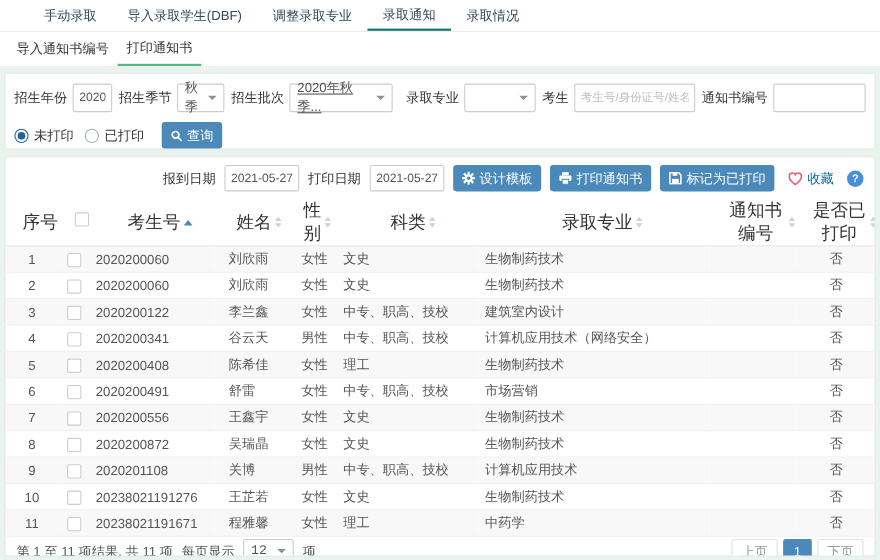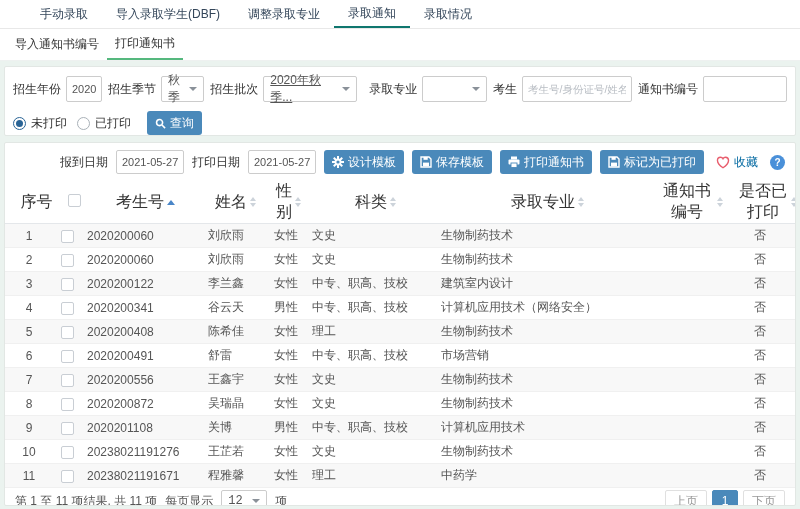--- a/index.html
+++ b/index.html
@@ -165,28 +165,20 @@
             <rect x="5" y="0" width="2" height="12" transform="rotate(45 6 6)"></rect>
             <rect x="5" y="0" width="2" height="12" transform="rotate(-45 6 6)"></rect>
             <circle cx="6" cy="6" r="3.4"></circle>
           </g>
           <circle cx="6" cy="6" r="1.6" fill="#4a89ba"></circle>
         </svg>
       <span>设计模板</span>
     </button>
     <button class="btn">
       <svg width="12" height="12" viewBox="0 0 12 12">
-          <path d="M1 1h8l2 2v8H1z" fill="none" stroke="#fff" stroke-width="1.4"></path>
-          <rect x="3.5" y="1" width="4.2" height="2.8" fill="#fff"></rect>
-          <rect x="3" y="6.6" width="6" height="3.8" fill="#fff"></rect>
-        </svg>
-      <span>保存模板</span>
-    </button>
-    <button class="btn">
-      <svg width="12" height="12" viewBox="0 0 12 12">
           <rect x="3" y="0.5" width="6" height="3" fill="#fff"></rect>
           <rect x="0.5" y="3.5" width="11" height="5" rx="1" fill="#fff"></rect>
           <rect x="3" y="7" width="6" height="4.5" fill="#fff" stroke="#4a89ba" stroke-width="0.9"></rect>
         </svg>
       <span>打印通知书</span>
     </button>
     <button class="btn">
       <svg width="12" height="12" viewBox="0 0 12 12">
           <path d="M1 1h8l2 2v8H1z" fill="none" stroke="#fff" stroke-width="1.4"></path>
           <rect x="3.5" y="1" width="4.2" height="2.8" fill="#fff"></rect>

